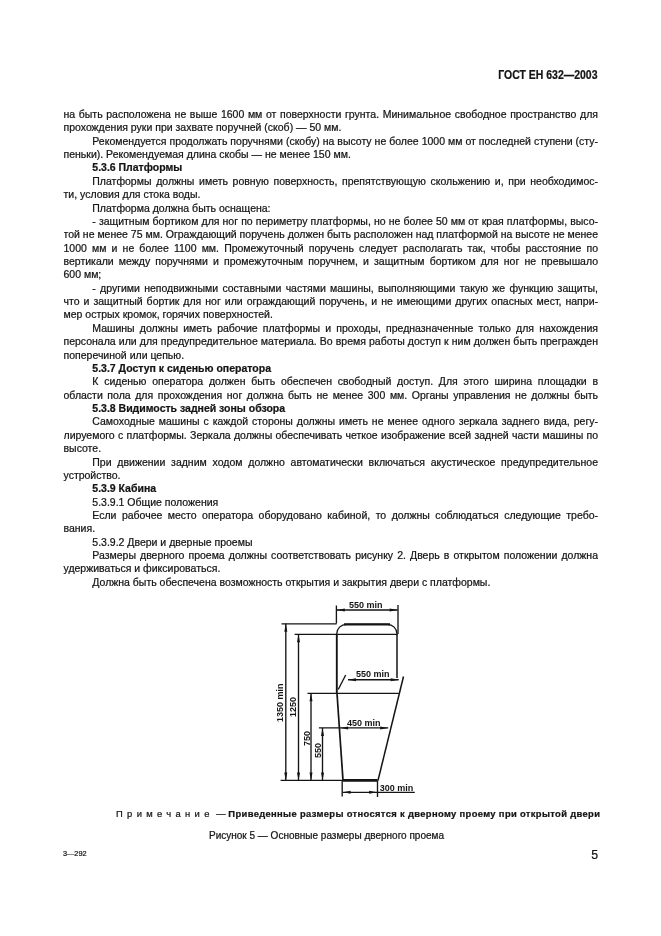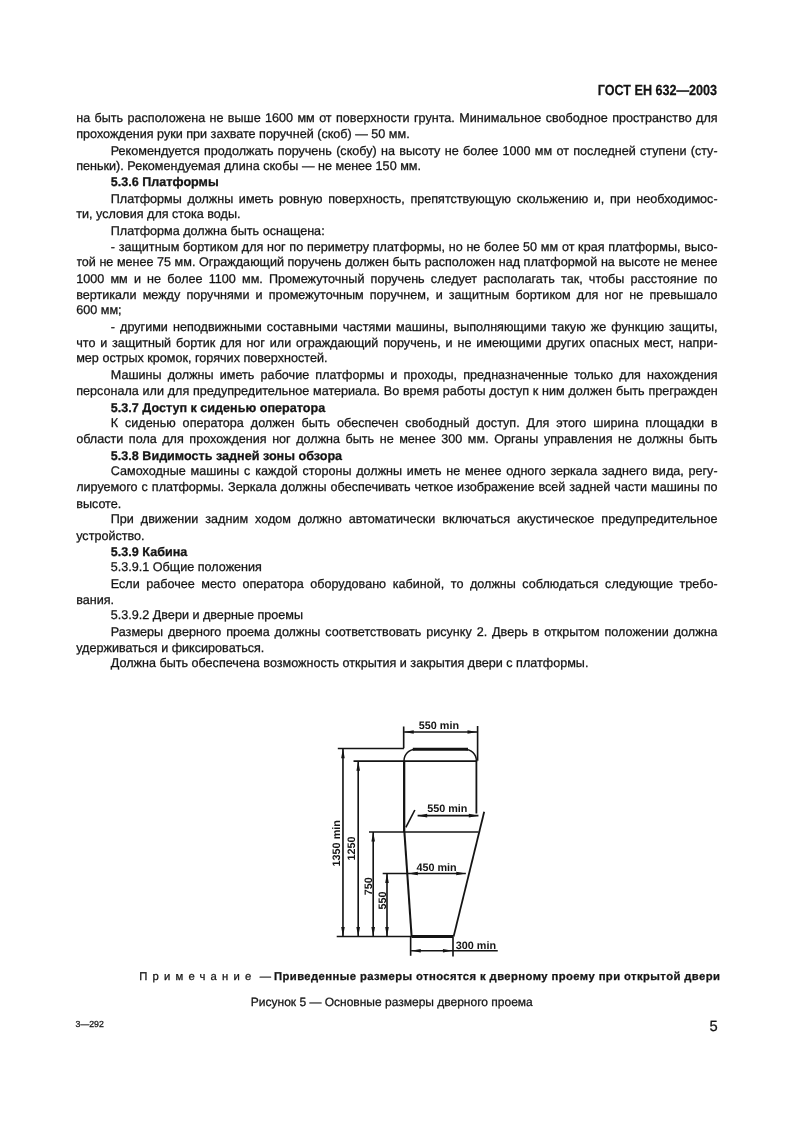--- a/index.html
+++ b/index.html
@@ -1,36 +1,36 @@
 <!DOCTYPE html>
 <html><head><meta charset="utf-8">
 <style>
 html,body{margin:0;padding:0;}
 html{filter:grayscale(1);}
 *{-webkit-text-stroke:0.22px;}
 body{width:661px;height:936px;background:#fff;position:relative;overflow:hidden;
  font-family:"Liberation Sans",sans-serif;color:#141414;}
 .abs{position:absolute;}
-#textblock{position:absolute;left:63.5px;top:93px;width:534.5px;
+#textblock{position:absolute;left:63.5px;top:108px;width:534.5px;
  font-size:10.5px;line-height:13.37px;}
 .ln{white-space:nowrap;}
 .jst{text-align:justify;text-align-last:justify;white-space:normal;height:13.37px;overflow:hidden;}
 .ind{text-indent:28.8px;}
 .bld{font-weight:bold;}
 svg text{font-family:"Liberation Sans",sans-serif;}
 </style></head><body>
 
 <div class="abs" style="top:67.5px;right:63px;font-size:12.2px;font-weight:bold;transform:scaleX(0.86);transform-origin:100% 50%;white-space:nowrap;">ГОСТ ЕН 632—2003</div>
 
 <div id="textblock">
 
 <div class="ln jst">на быть расположена не выше 1600 мм от поверхности грунта. Минимальное свободное пространство для</div>
 <div class="ln">прохождения руки при захвате поручней (скоб) — 50 мм.</div>
 
-<div class="ln jst ind">Рекомендуется продолжать поручень (скобу) на высоту не более 1000 мм от последней ступени (сту-</div>
+<div class="ln jst ind">Рекомендуется продолжать поручнями (скобу) на высоту не более 1000 мм от последней ступени (сту-</div>
 <div class="ln">пеньки). Рекомендуемая длина скобы — не менее 150 мм.</div>
 
 <div class="ln ind bld">5.3.6 Платформы</div>
 
 <div class="ln jst ind">Платформы должны иметь ровную поверхность, препятствующую скольжению и, при необходимос-</div>
 <div class="ln">ти, условия для стока воды.</div>
 
 <div class="ln ind">Платформа должна быть оснащена:</div>
 
 <div class="ln jst ind">- защитным бортиком для ног по периметру платформы, но не более 50 мм от края платформы, высо-</div>
@@ -38,20 +38,21 @@
 <div class="ln jst">1000 мм и не более 1100 мм. Промежуточный поручень следует располагать так, чтобы расстояние по</div>
 <div class="ln jst">вертикали между поручнями и промежуточным поручнем, и защитным бортиком для ног не превышало</div>
 <div class="ln">600 мм;</div>
 
 <div class="ln jst ind">- другими неподвижными составными частями машины, выполняющими такую же функцию защиты,</div>
 <div class="ln jst">что и защитный бортик для ног или ограждающий поручень, и не имеющими других опасных мест, напри-</div>
 <div class="ln">мер острых кромок, горячих поверхностей.</div>
 
 <div class="ln jst ind">Машины должны иметь рабочие платформы и проходы, предназначенные только для нахождения</div>
 <div class="ln jst">персонала или для предупредительное материала. Во время работы доступ к ним должен быть прегражден</div>
+<div class="ln">поперечиной или цепью.</div>
 
 <div class="ln ind bld">5.3.7 Доступ к сиденью оператора</div>
 
 <div class="ln jst ind">К сиденью оператора должен быть обеспечен свободный доступ. Для этого ширина площадки в</div>
 <div class="ln jst">области пола для прохождения ног должна быть не менее 300 мм. Органы управления не должны быть</div>
 
 <div class="ln ind bld">5.3.8 Видимость задней зоны обзора</div>
 
 <div class="ln jst ind">Самоходные машины с каждой стороны должны иметь не менее одного зеркала заднего вида, регу-</div>
 <div class="ln jst">лируемого с платформы. Зеркала должны обеспечивать четкое изображение всей задней части машины по</div>

